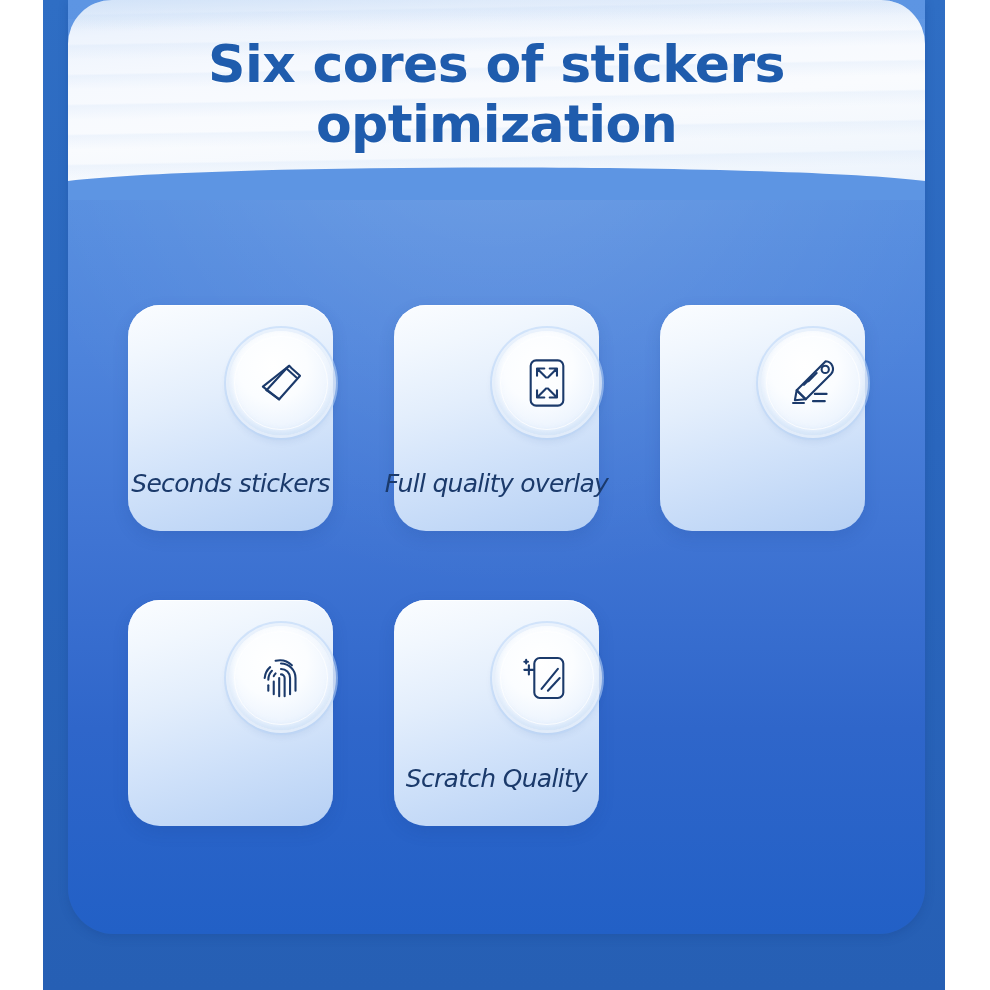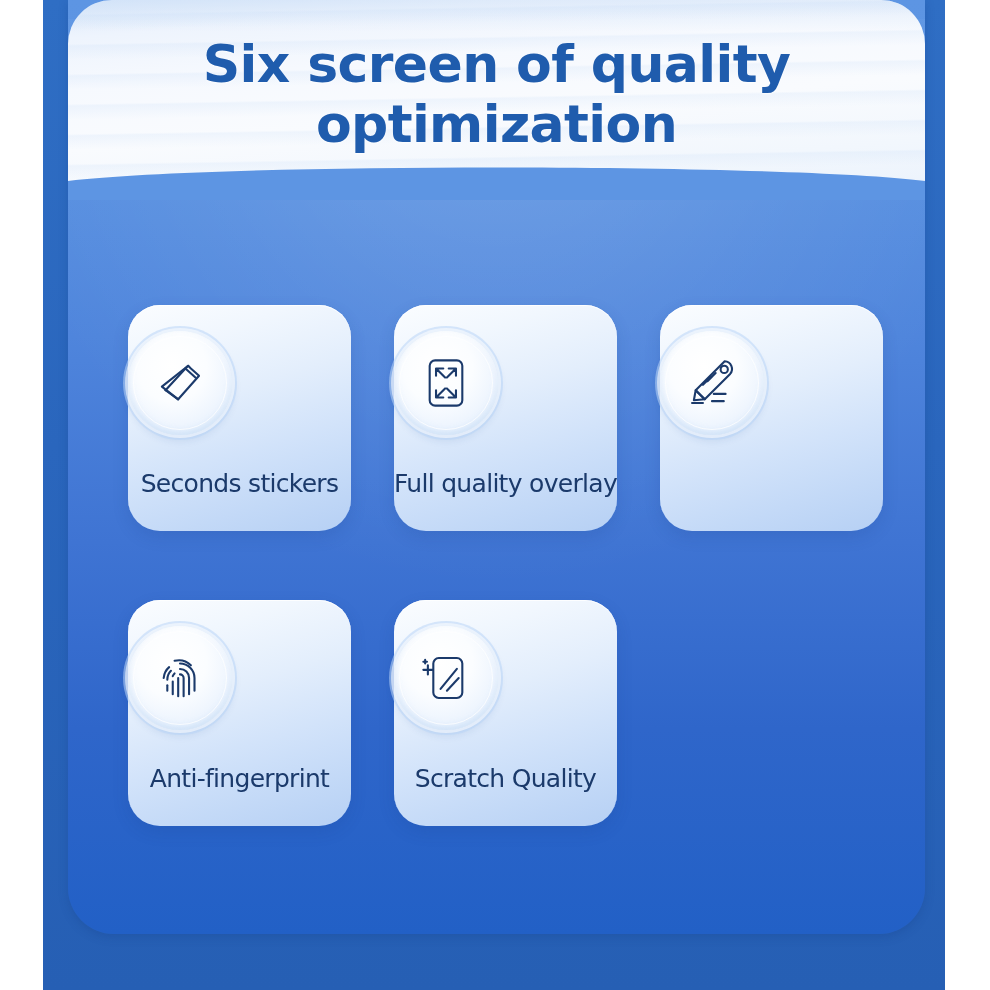--- a/index.html
+++ b/index.html
@@ -134,36 +134,37 @@
     width: 738px;
     display: grid;
     grid-template-columns: repeat(3, 205px);
     grid-template-rows: repeat(2, 226px);
     column-gap: 61px;
     row-gap: 69px;
   }
 
   .card {
     position: relative;
-    width: 223px;
+    width: 205px;
     height: 226px;
     border-radius: 32px;
     background: linear-gradient(163deg,
                 #fbfdff 0%,
                 #f1f7fe 18%,
                 #e3eefc 40%,
                 #d2e3fa 62%,
                 #c3d9f7 82%,
                 #b6d0f4 100%);
     box-shadow:
       0 6px 16px rgba(24, 64, 134, 0.16),
       inset 0 1px 0 rgba(255,255,255,0.85);
     display: flex;
     flex-direction: column;
-    align-items: flex-start;
+    align-items: flex-end;
+    font-style: italic;
   }
 
   
   .badge {
     position: relative;
     margin-top: 26px;
     width: 104px;
     height: 104px;
     border-radius: 50%;
     background: radial-gradient(circle at 42% 34%,
@@ -231,21 +232,21 @@
   </div>
 
   <div class="header">
     <div class="header-bg"></div>
     <div class="header-bands"></div>
     <svg class="header-wave" viewBox="0 0 857 34" preserveAspectRatio="none">
       <path d="M0,14 C150,-4 707,-4 857,14 L857,34 L0,34 Z" fill="#5d95e3"></path>
     </svg>
   </div>
 
-  <div class="title">Six screen of quality
+  <div class="title">Six cores of stickers
 optimization</div>
 
   <div class="grid">
 
     <div class="card">
       <div class="badge">
         <svg viewBox="0 0 64 64">
           <path d="M41,13 L44,16 L53,24 L30,50 L12,36 Z"></path>
           <path d="M41,13 L38,16 L16,40"></path>
           <path d="M16,40 L30,50"></path>
@@ -292,21 +293,20 @@
           <path d="M32,28 A4,4 0 0,1 36,32 L36,52"></path>
           <path d="M30,32 L30,52"></path>
           <path d="M24,30 A8,8 0 0,1 26,27"></path>
           <path d="M24,36 L24,50"></path>
           <path d="M18,34 A14,14 0 0,1 22,24"></path>
           <path d="M18,40 L18,46"></path>
           <path d="M14,32 A18,18 0 0,1 20,20"></path>
           <path d="M26,13 A19,19 0 0,1 44,18"></path>
         </svg>
       </div>
-      <div class="card-label">Anti-fingerprint</div>
     </div>
 
     <div class="card">
       <div class="badge">
         <svg viewBox="0 0 64 64">
           <rect x="18" y="10" width="32" height="44" rx="6"></rect>
           <path d="M26,44 L44,22"></path>
           <path d="M33,46 L46,32"></path>
           <path d="M12,18 L12,28 M7,23 L17,23"></path>
           <path d="M9,12 L9,16 M7,14 L11,14"></path>

